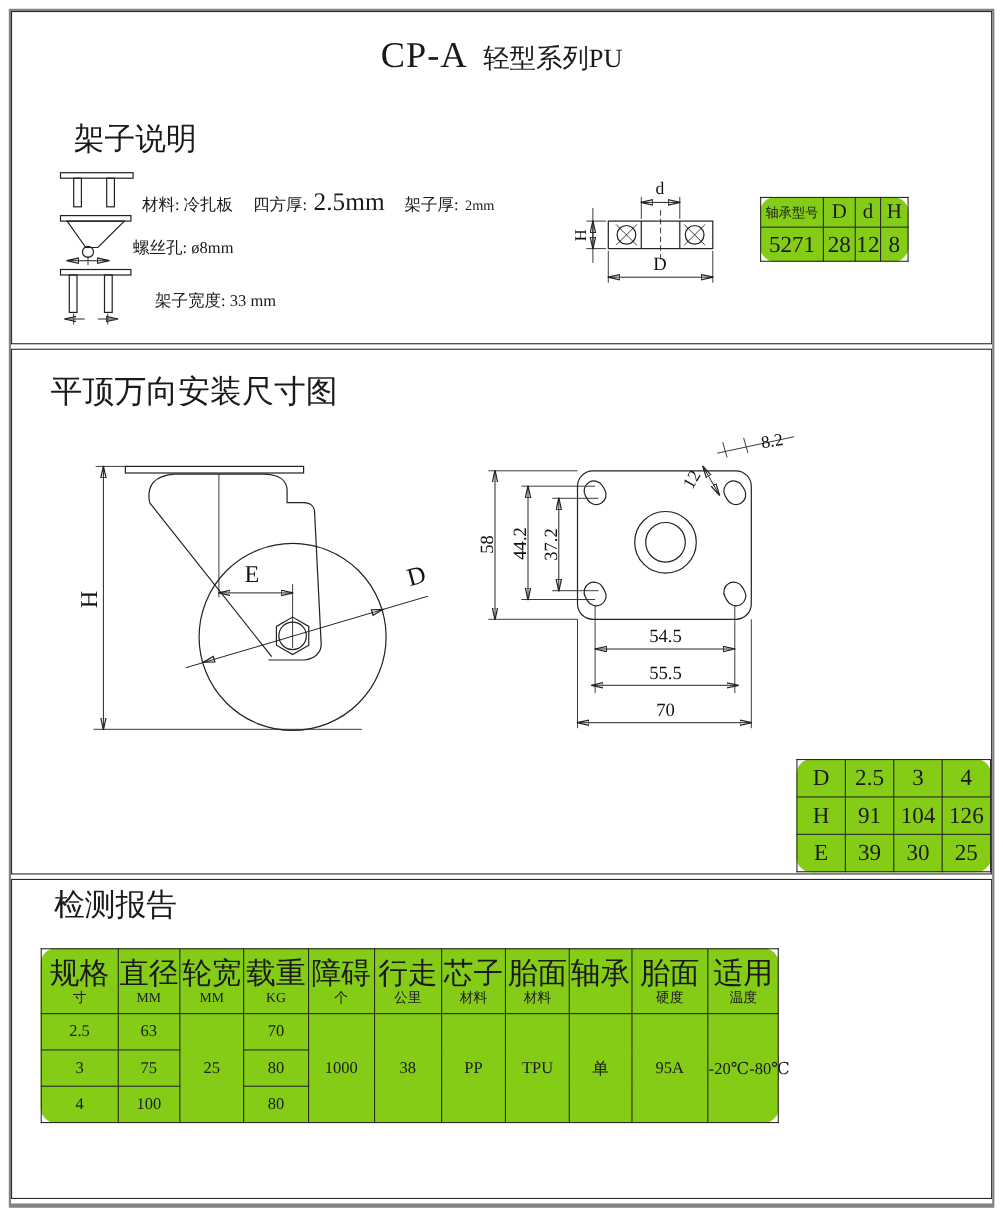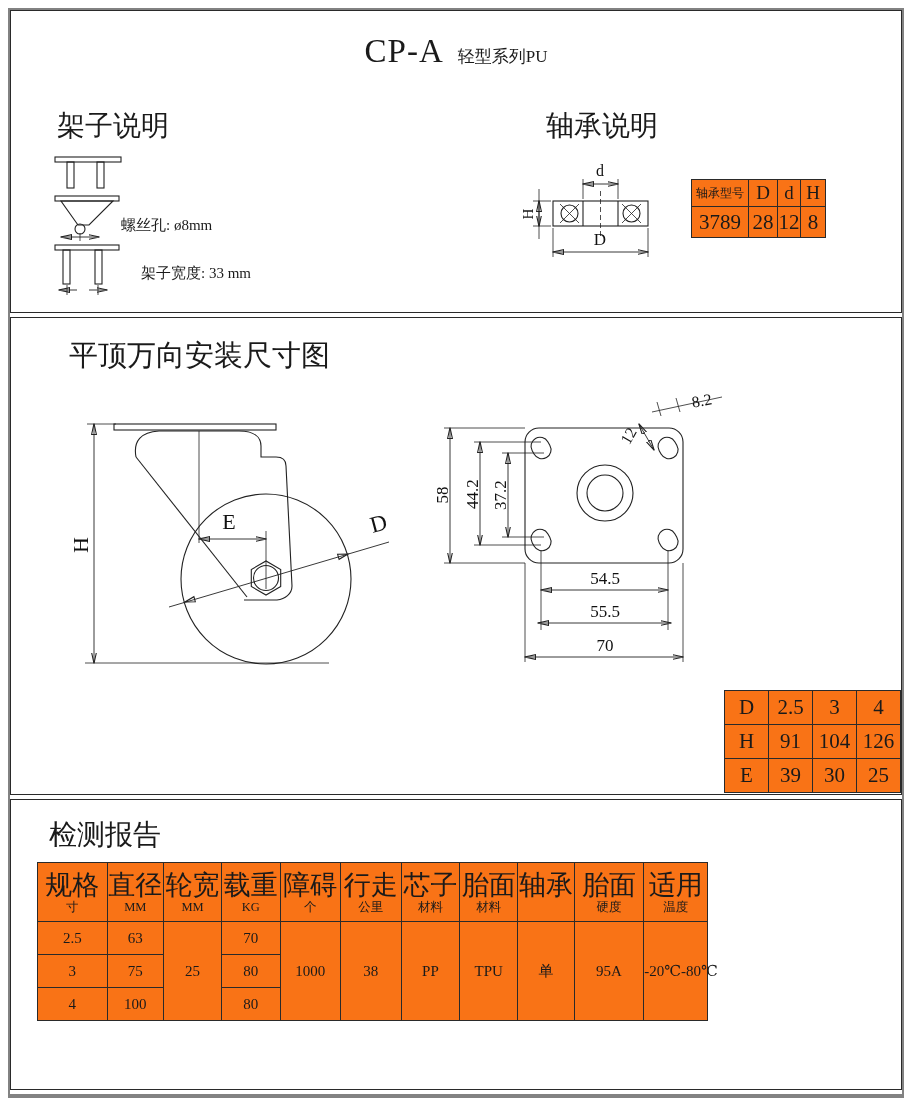--- a/index.html
+++ b/index.html
@@ -8,37 +8,37 @@
   .page{position:absolute;left:8px;top:8px;width:896px;height:1090px;
         border:2px solid #828282;border-bottom-width:4px;box-sizing:border-box;background:#fff;}
   .section{position:absolute;left:0;width:892px;border:1.5px solid #2a2a2a;
            box-sizing:border-box;background:#fff;}
   .sec-top{top:0;height:303px;}
   .sec-mid{top:307px;height:478px;}
   .sec-bot{top:789px;height:291px;}
 
   .doc-title{position:absolute;left:0;top:22px;width:100%;text-align:center;white-space:nowrap;}
   .doc-title .model{font-size:33px;letter-spacing:1px;}
-  .doc-title .series{font-size:17px;margin-left:14px;}
+  .doc-title .series{font-size:24px;margin-left:14px;}
 
   .h2{position:absolute;font-size:28px;white-space:nowrap;}
 
   svg{position:absolute;overflow:visible;}
   svg line,svg rect,svg circle,svg path,svg polygon,svg ellipse{
     stroke:#222;fill:none;stroke-width:1.1;}
   svg .thin{stroke-width:0.8;}
   svg .dim{stroke-width:0.9;}
   svg text{stroke:none;fill:#111;font-family:"Liberation Serif","DejaVu Serif",serif;}
 
   .frame-line{position:absolute;white-space:nowrap;display:flex;align-items:baseline;font-size:15px;}
   .frame-line .big{font-size:23px;}
   .frame-line .small{font-size:13px;}
   .frame-line .gap{display:inline-block;width:18px;}
 
-  table{border-collapse:collapse;background:#f97316;}
+  table{border-collapse:collapse;background:#84cc16;border-radius:14px;}
   td,th{border:1.4px solid #2a2a2a;text-align:center;vertical-align:middle;
         font-weight:normal;padding:0;}
 
   .bearing-table{position:absolute;left:680px;top:168px;}
   .bearing-table .model-h{width:56px;font-size:12px;height:26px;}
   .bearing-table .dim-h{font-size:19px;height:26px;}
   .bearing-table td{font-size:21px;height:30px;}
   .bearing-table .cD{width:28px;}.bearing-table .cd{width:22px;}.bearing-table .cH{width:24px;}
 
   .dhe-table{position:absolute;left:713px;top:372px;}
@@ -63,21 +63,21 @@
 </svg>
 
 <div class="page">
 
   <div class="section sec-top">
 
     <div class="doc-title">
       <span class="model">CP-A</span><span class="series">轻型系列PU</span>
     </div>
 
-    <div class="h2" style="left:46px;top:96px;">架子说明</div>
+    <div class="h2" style="left:56px;top:96px;">架子说明</div>
 
     <svg width="72" height="46" style="left:42px;top:142px;" viewBox="0 0 72 46">
       <rect x="2" y="4" width="66" height="5"></rect>
       <rect x="14" y="9" width="7" height="26"></rect>
       <rect x="44" y="9" width="7" height="26"></rect>
     </svg>
 
     <svg width="76" height="54" style="left:40px;top:182px;" viewBox="0 0 76 54">
       <rect x="4" y="3" width="64" height="5"></rect>
       <path d="M10,8 L62,8 L38,32 L27,32 Z"></path>
@@ -89,28 +89,38 @@
     <svg width="76" height="58" style="left:40px;top:232px;" viewBox="0 0 76 58">
       <rect x="4" y="2" width="64" height="5"></rect>
       <rect x="12" y="7" width="7" height="34"></rect>
       <rect x="44" y="7" width="7" height="34"></rect>
       <line x1="16" y1="42" x2="16" y2="52" class="thin"></line>
       <line x1="47" y1="42" x2="47" y2="52" class="thin"></line>
       <line x1="26" y1="47" x2="8" y2="47" class="dim" marker-end="url(#ar)"></line>
       <line x1="38" y1="47" x2="56" y2="47" class="dim" marker-end="url(#ar)"></line>
     </svg>
 
+    <div class="frame-line" style="left:118px;top:160px;">
+      <span>材料: 冷扎板</span>
+      <span class="gap"></span>
+      <span>四方厚:</span>
+      <span style="width:6px;display:inline-block"></span>
+      <span class="big">2.5mm</span>
+      <span class="gap"></span>
+      <span>架子厚:</span>
+      <span style="width:6px;display:inline-block"></span>
+      <span class="small">2mm</span>
+    </div>
     <div class="frame-line" style="left:110px;top:205px;">
       <span>螺丝孔: ø8mm</span>
     </div>
     <div class="frame-line" style="left:130px;top:253px;">
       <span>架子宽度: 33 mm</span>
     </div>
 
-    <div class="h2" style="left:535px;top:96px;">轴承说明</div>
 
     <svg width="150" height="120" style="left:512px;top:150px;" viewBox="0 0 150 120">
       <rect x="30" y="40" width="95" height="25"></rect>
       <line x1="60" y1="40" x2="60" y2="65"></line>
       <line x1="95" y1="40" x2="95" y2="65"></line>
       <circle cx="46.5" cy="52.5" r="8.5"></circle>
       <circle cx="108.5" cy="52.5" r="8.5"></circle>
       <line x1="37" y1="43" x2="56" y2="62" class="thin"></line>
       <line x1="56" y1="43" x2="37" y2="62" class="thin"></line>
       <line x1="99" y1="43" x2="118" y2="62" class="thin"></line>
@@ -136,31 +146,31 @@
 
     <table class="bearing-table">
       <tbody>
           <tr>
         <th class="model-h">轴承型号</th>
         <th class="dim-h cD">D</th>
         <th class="dim-h cd">d</th>
         <th class="dim-h cH">H</th>
       </tr>
       <tr>
-        <td>3789</td>
+        <td>5271</td>
         <td>28</td>
         <td>12</td>
         <td>8</td>
       </tr>
     </tbody>
       </table>
   </div>
 
   <div class="section sec-mid">
-    <div class="h2" style="left:58px;top:18px;font-size:29px;">平顶万向安装尺寸图</div>
+    <div class="h2" style="left:35px;top:18px;font-size:29px;">平顶万向安装尺寸图</div>
 
     <svg width="350" height="292" style="left:60px;top:93px;" viewBox="0 0 350 292">
 
       <rect x="43" y="13" width="162" height="6"></rect>
 
       <path d="M65,46 C62,30 70,21 88,20 L168,20 C183,20 190,26 190,35 L190,46 L205,46 C212,46 215,50 215,55 L221,175 C221,183 214,188 206,189 L173,189"></path>
       <line x1="65" y1="46" x2="176" y2="186"></line>
 
       <line x1="128" y1="20" x2="128" y2="132" class="thin"></line>
 
@@ -254,21 +264,21 @@
         <td>E</td>
         <td>39</td>
         <td>30</td>
         <td>25</td>
       </tr>
     </tbody>
       </table>
   </div>
 
   <div class="section sec-bot">
-    <div class="h2" style="left:38px;top:16px;">检测报告</div>
+    <div class="h2" style="left:38px;top:4px;">检测报告</div>
 
     <table class="report-table">
       <colgroup>
         <col style="width:10.4%">
           <col style="width:8.4%">
           <col style="width:8.7%">
           <col style="width:8.7%">
         <col style="width:9.0%">
           <col style="width:9.1%">
           <col style="width:8.7%">

